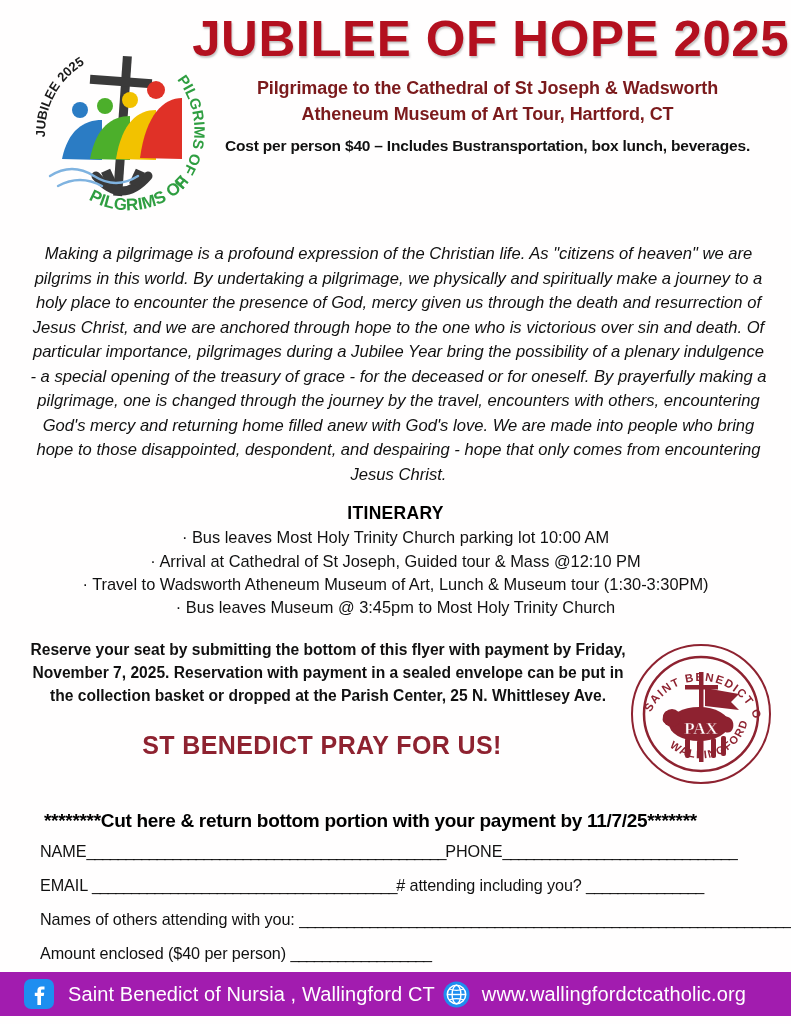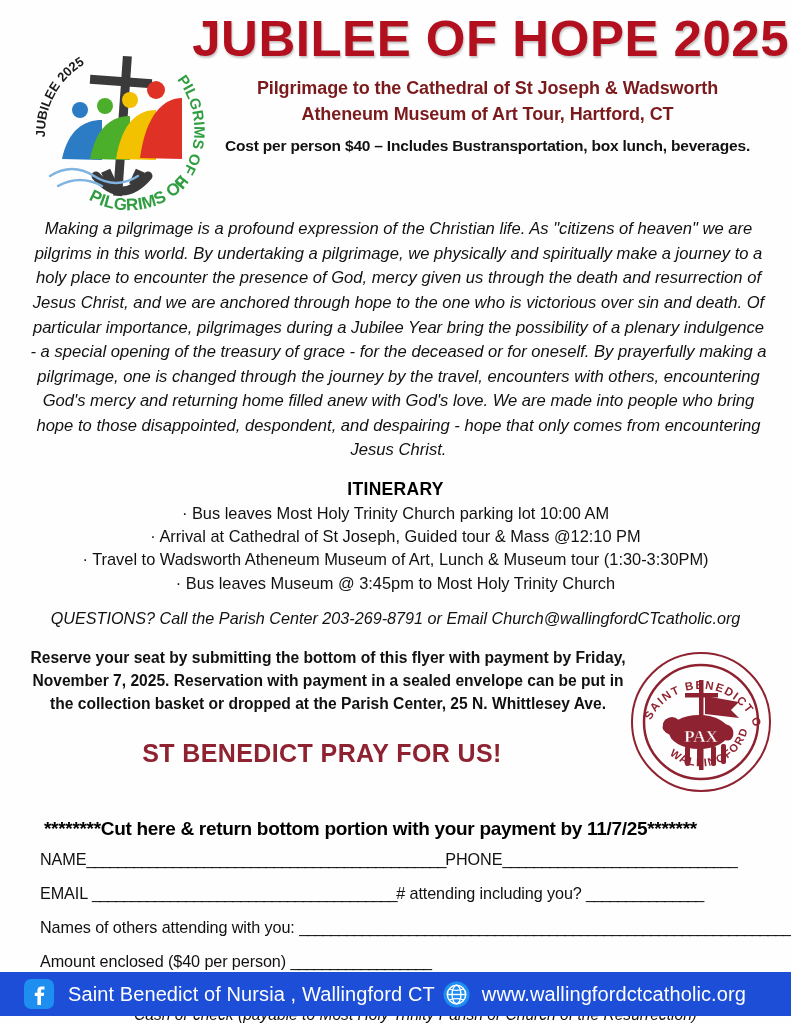--- a/index.html
+++ b/index.html
@@ -177,21 +177,21 @@
     padding-left: 40px;
   }
 
   
   .footer {
     position: absolute;
     left: 0;
     right: 0;
     bottom: 8px;
     height: 44px;
-    background: #1d4ed8;
+    background: #a21caf;
     display: flex;
     align-items: center;
     padding-left: 24px;
     box-sizing: border-box;
   }
   .fb-icon {
     width: 30px;
     height: 30px;
     flex: 0 0 auto;
     margin-right: 14px;
@@ -277,21 +277,20 @@
   <div class="intro">Making a pilgrimage is a profound expression of the Christian life. As "citizens of heaven" we are pilgrims in this world. By undertaking a pilgrimage, we physically and spiritually make a journey to a holy place to encounter the presence of God, mercy given us through the death and resurrection of Jesus Christ, and we are anchored through hope to the one who is victorious over sin and death. Of particular importance, pilgrimages during a Jubilee Year bring the possibility of a plenary indulgence - a special opening of the treasury of grace - for the deceased or for oneself. By prayerfully making a pilgrimage, one is changed through the journey by the travel, encounters with others, encountering God's mercy and returning home filled anew with God's love. We are made into people who bring hope to those disappointed, despondent, and despairing - hope that only comes from encountering Jesus Christ.</div>
 
   <div class="itinerary-block">
     <div class="itin-head">ITINERARY</div>
     <div class="itin-line">· Bus leaves Most Holy Trinity Church parking lot 10:00 AM</div>
     <div class="itin-line">· Arrival at Cathedral of St Joseph, Guided tour &amp; Mass @12:10 PM</div>
     <div class="itin-line">· Travel to Wadsworth Atheneum Museum of Art, Lunch &amp; Museum tour (1:30-3:30PM)</div>
     <div class="itin-line">· Bus leaves Museum @ 3:45pm to Most Holy Trinity Church</div>
   </div>
 
-  <div class="questions">QUESTIONS? Call the Parish Center 203-269-8791 or Email Church@wallingfordCTcatholic.org</div>
 
   <div class="reserve-row">
     <div class="reserve-text">Reserve your seat by submitting the bottom of this flyer with payment by Friday, November 7, 2025.  Reservation with payment in a sealed envelope can be put in the collection basket or dropped at the Parish Center, 25 N. Whittlesey Ave.</div>
     <div class="pray">ST BENEDICT PRAY FOR US!</div>
 
     <div class="medal">
       <svg width="144" height="144" viewBox="0 0 144 144" xmlns="http://www.w3.org/2000/svg">
         <defs>
           <path id="medalTop" d="M 18,80 A 56,56 0 0 1 126,80" fill="none"></path>
           <path id="medalBot" d="M 26,82 A 48,48 0 0 0 118,82" fill="none"></path>

